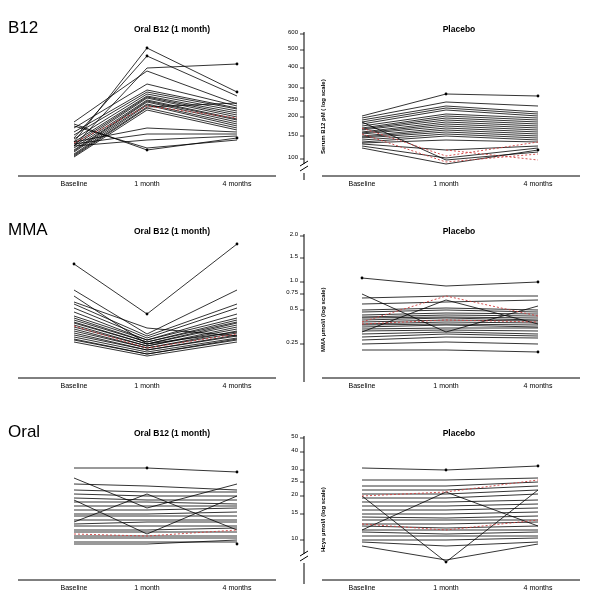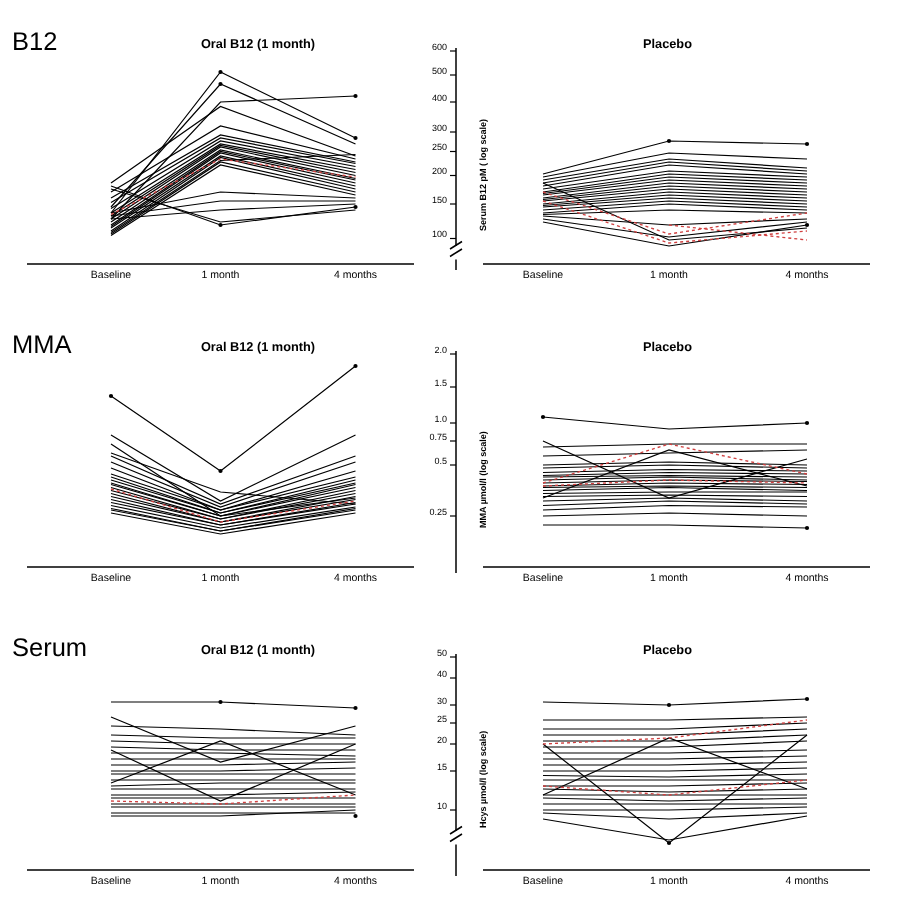--- a/index.html
+++ b/index.html
@@ -35,21 +35,21 @@
   }
 
   .sub-title {
     position: absolute;
     font-size: 8.5px;
     font-weight: bold;
     text-align: center;
     white-space: nowrap;
   }
   .title-left  { left: 57px;  width: 230px; top: 24px; }
-  .title-right { left: 330px; width: 230px; top: 24px; }
+  .title-right { left: 344px; width: 230px; top: 24px; }
 
   .plot {
     position: absolute;
     overflow: visible;
   }
   .plot svg { display: block; }
 
   .yaxis-block {
     position: absolute;
     top: 30px;
@@ -294,21 +294,21 @@
       </g>
       <line x1="0" y1="146" x2="258" y2="146" stroke="#000" stroke-width="1"></line>
     </svg>
     <div class="xtick" style="position:absolute; left:10px;  top:150px; width:60px;">Baseline</div>
     <div class="xtick" style="position:absolute; left:94px;  top:150px; width:60px;">1 month</div>
     <div class="xtick" style="position:absolute; left:186px; top:150px; width:60px;">4 months</div>
   </div>
 </div>
 
 <div class="panel" id="panel-hcys">
-  <div class="row-label">Serum</div>
+  <div class="row-label">Oral</div>
   <div class="sub-title title-left">Oral B12 (1 month)</div>
   <div class="sub-title title-right">Placebo</div>
 
   <div class="yaxis-block" style="left:278px; width:44px;">
     <svg width="44" height="152" viewBox="0 0 44 152">
       <line x1="26" y1="2" x2="26" y2="120" stroke="#000" stroke-width="1"></line>
       <line x1="22" y1="122" x2="30" y2="117" stroke="#000" stroke-width="1"></line>
       <line x1="22" y1="127" x2="30" y2="122" stroke="#000" stroke-width="1"></line>
       <line x1="26" y1="129" x2="26" y2="150" stroke="#000" stroke-width="1"></line>
       <line x1="22" y1="4" x2="26" y2="4" stroke="#000" stroke-width="0.8"></line>

